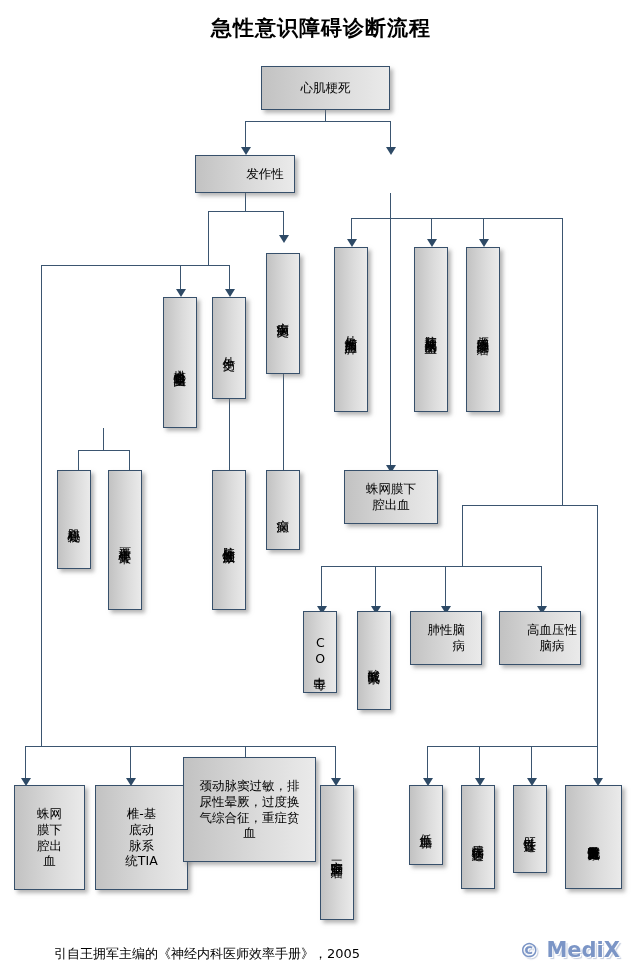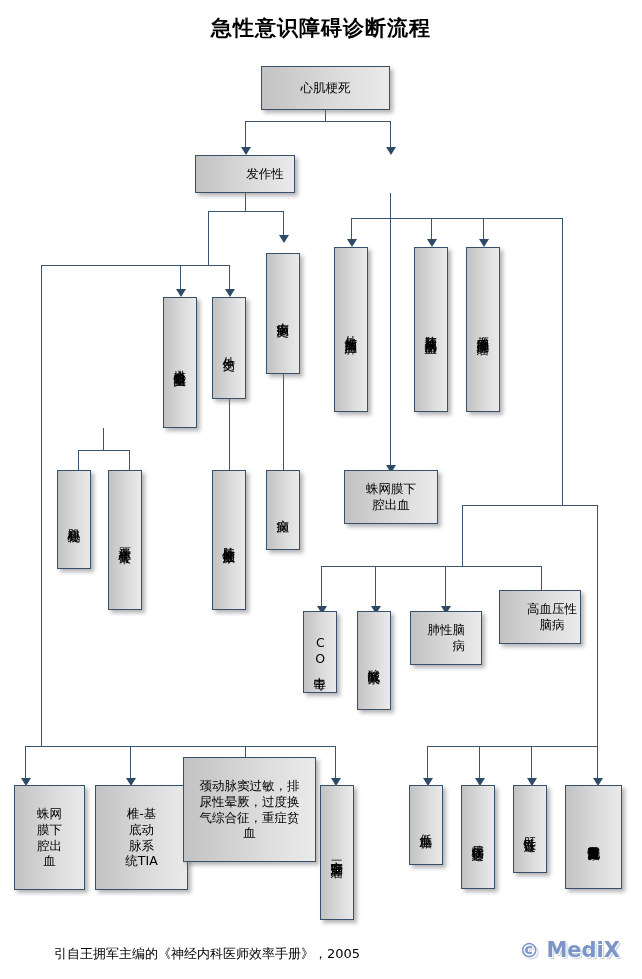--- a/index.html
+++ b/index.html
@@ -211,21 +211,21 @@
 
   <div class="node vert" style="left:303px; top:611px; width:34px; height:82px;">
     <span class="t">CO中毒</span>
   </div>
   <div class="node vert" style="left:357px; top:611px; width:34px; height:99px;">
     <span class="t">酸碱紊乱</span>
   </div>
   <div class="node" style="left:410px; top:611px; width:72px; height:54px;text-align:right;">
     <span class="t" style="width:42px;">肺性脑病</span>
   </div>
-  <div class="node" style="left:499px; top:590px; width:82px; height:54px;padding-left:24px;">
+  <div class="node" style="left:499px; top:611px; width:82px; height:54px;padding-left:24px;">
     <span class="t" style="width:56px;">高血压性脑病</span>
   </div>
 
   <div class="node" style="left:14px; top:785px; width:71px; height:105px;">
     <span class="t" style="width:32px;">蛛网膜下腔出血</span>
   </div>
   <div class="node" style="left:95px; top:785px; width:93px; height:105px;">
     <span class="t" style="width:38px;">椎-基底动脉系统TIA</span>
   </div>
   <div class="node" style="left:183px; top:757px; width:133px; height:105px;">

